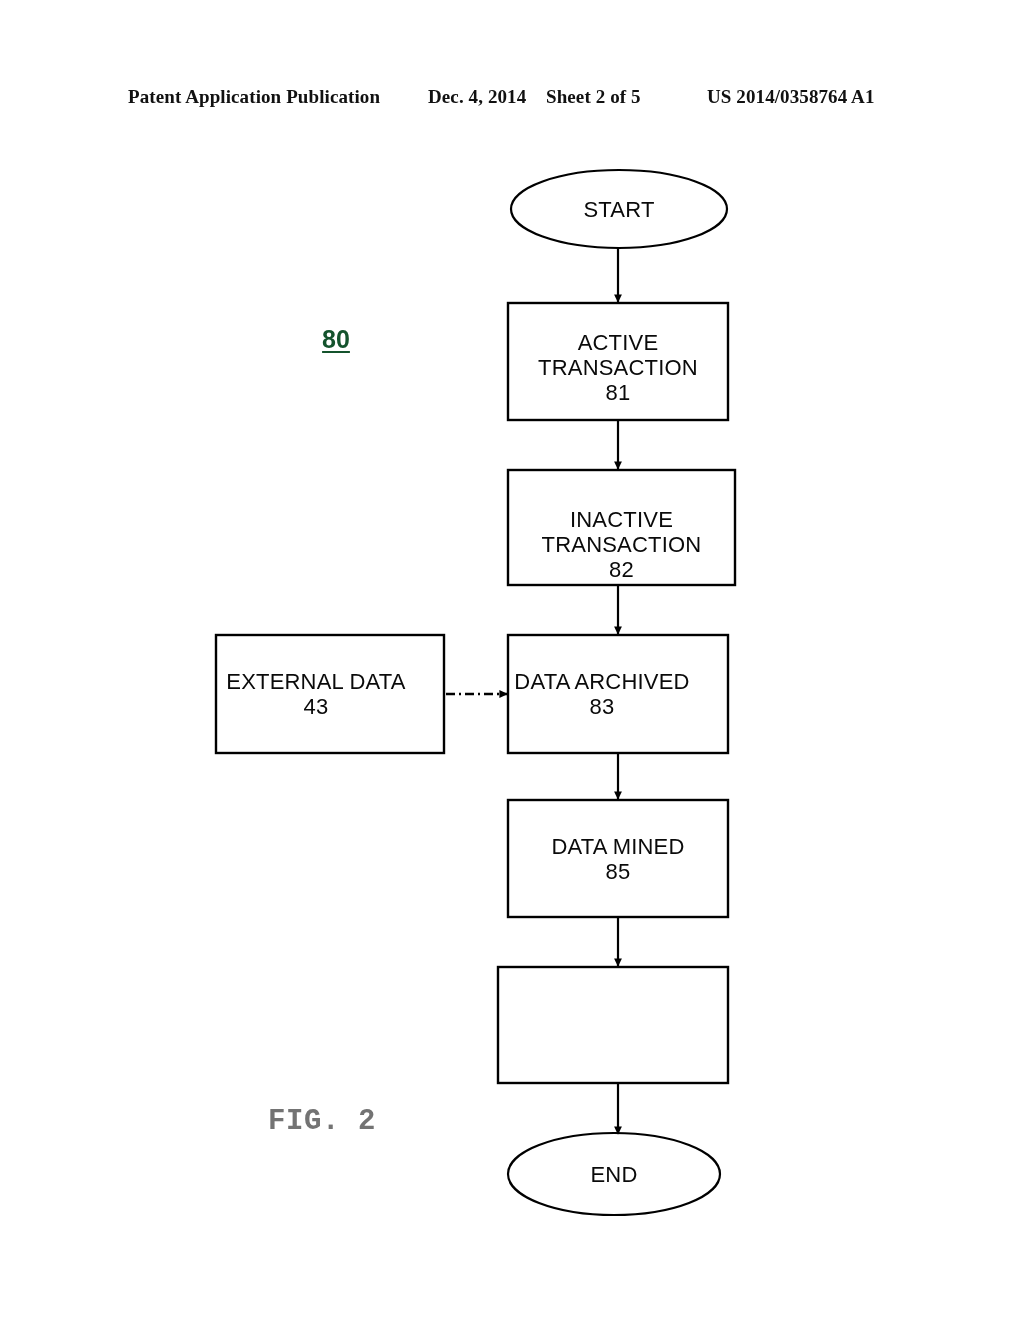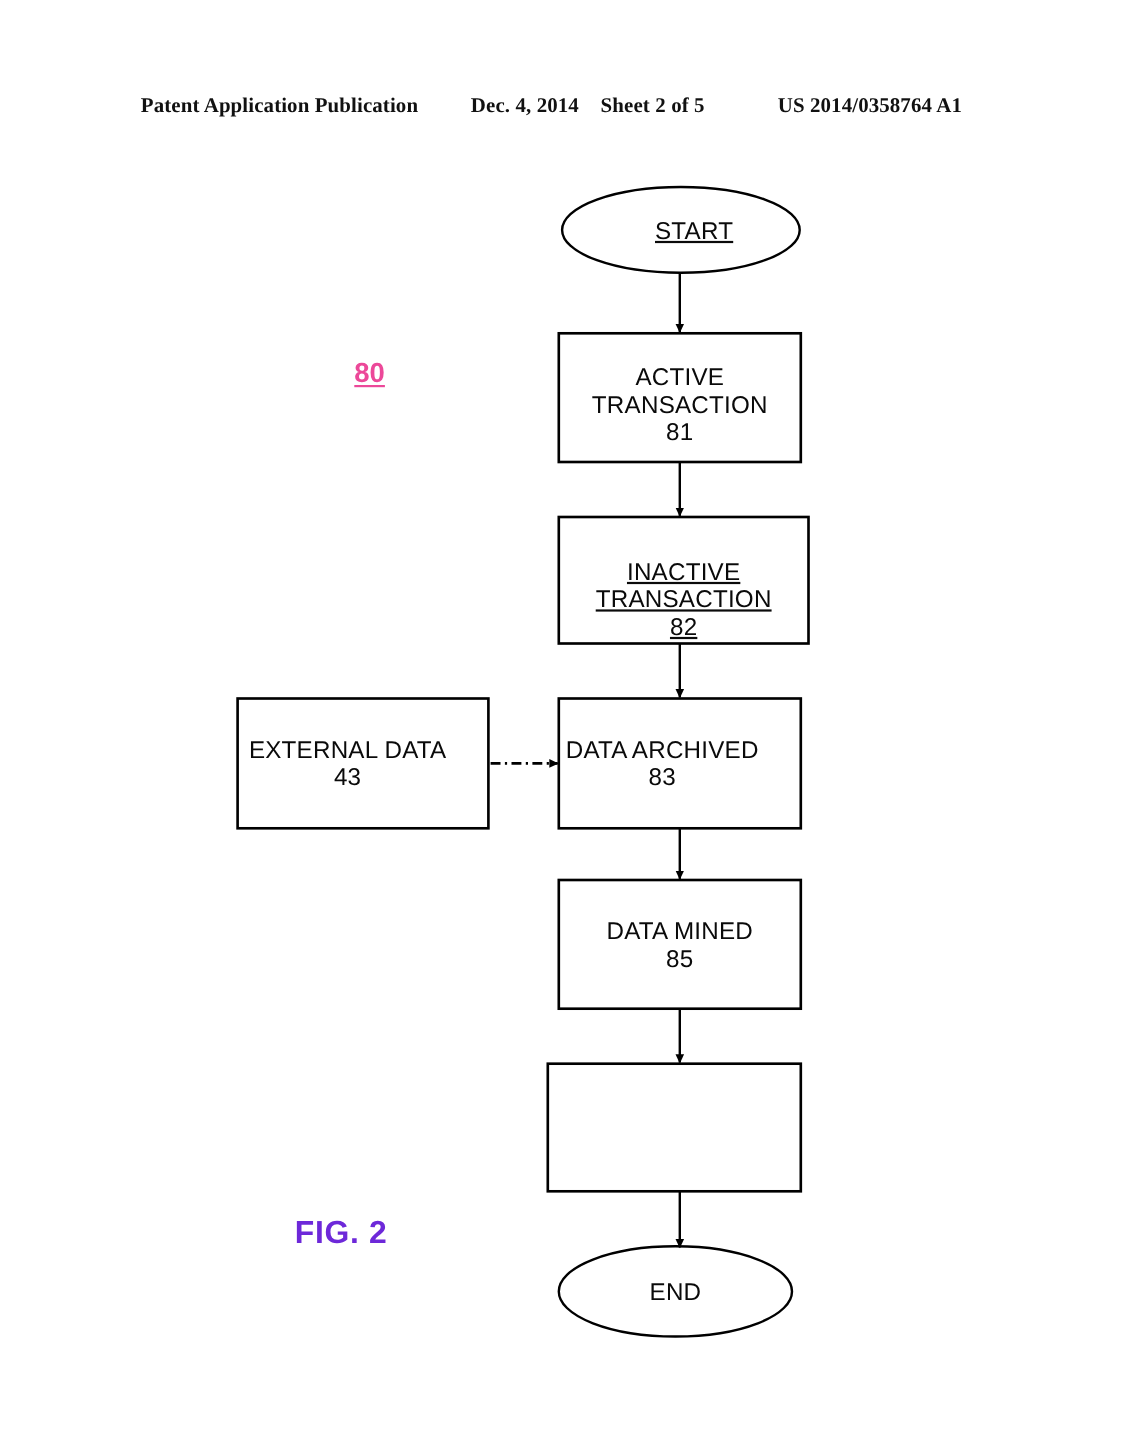--- a/index.html
+++ b/index.html
@@ -70,33 +70,33 @@
   
   #ref-80 {
     position: absolute;
     left: 300px;
     top: 325px;
     width: 72px;
     text-align: center;
     font-family: "Liberation Sans", sans-serif;
     font-size: 25px;
     font-weight: 600;
-    color: #ec4899;
+    color: #14532d;
     text-decoration: underline;
     text-underline-offset: 3px;
   }
   #fig-label {
     position: absolute;
     left: 268px;
     top: 1105px;
-    font-family: Liberation Sans, sans-serif;
+    font-family: Liberation Mono, monospace;
     font-size: 29px;
     font-weight: bold;
     letter-spacing: 0.6px;
-    color: #6d28d9;
+    color: #737373;
   }
 </style>
 </head>
 <body>
 
 <div id="patent-header">
   <span class="h-pub">Patent Application Publication</span>
   <span class="h-date">Dec. 4, 2014</span>
   <span class="h-sheet">Sheet 2 of 5</span>
   <span class="h-num">US 2014/0358764 A1</span>
@@ -135,31 +135,31 @@
 
     <line x1="446" y1="694" x2="507" y2="694" stroke="#000000" stroke-width="2.4" stroke-dasharray="9,4,2,4" marker-end="url(#arrowhead)"></line>
 
     <line x1="618" y1="753" x2="618" y2="799" stroke="#000000" stroke-width="2.2" marker-end="url(#arrowhead)"></line>
 
     <line x1="618" y1="917" x2="618" y2="966" stroke="#000000" stroke-width="2.2" marker-end="url(#arrowhead)"></line>
 
     <line x1="618" y1="1083" x2="618" y2="1134" stroke="#000000" stroke-width="2.2" marker-end="url(#arrowhead)"></line>
   </svg>
 
-  <div class="node-text" style="left:523px; top:170px; width:216px; height:78px;text-decoration:underline;">
+  <div class="node-text" style="left:511px; top:170px; width:216px; height:78px;">
     <span class="tline">START</span>
   </div>
 
   <div class="node-text" style="left:508px; top:303px; width:220px; height:129px;">
     <span class="tline">ACTIVE</span>
     <span class="tline">TRANSACTION</span>
     <span class="tline">81</span>
   </div>
 
-  <div class="node-text" style="left:508px; top:470px; width:227px; height:148px;text-decoration:underline;">
+  <div class="node-text" style="left:508px; top:470px; width:227px; height:148px;">
     <span class="tline">INACTIVE</span>
     <span class="tline">TRANSACTION</span>
     <span class="tline">82</span>
   </div>
 
   <div class="node-text" style="left:216px; top:635px; width:200px; height:118px;">
     <span class="tline">EXTERNAL DATA</span>
     <span class="tline">43</span>
   </div>
 

